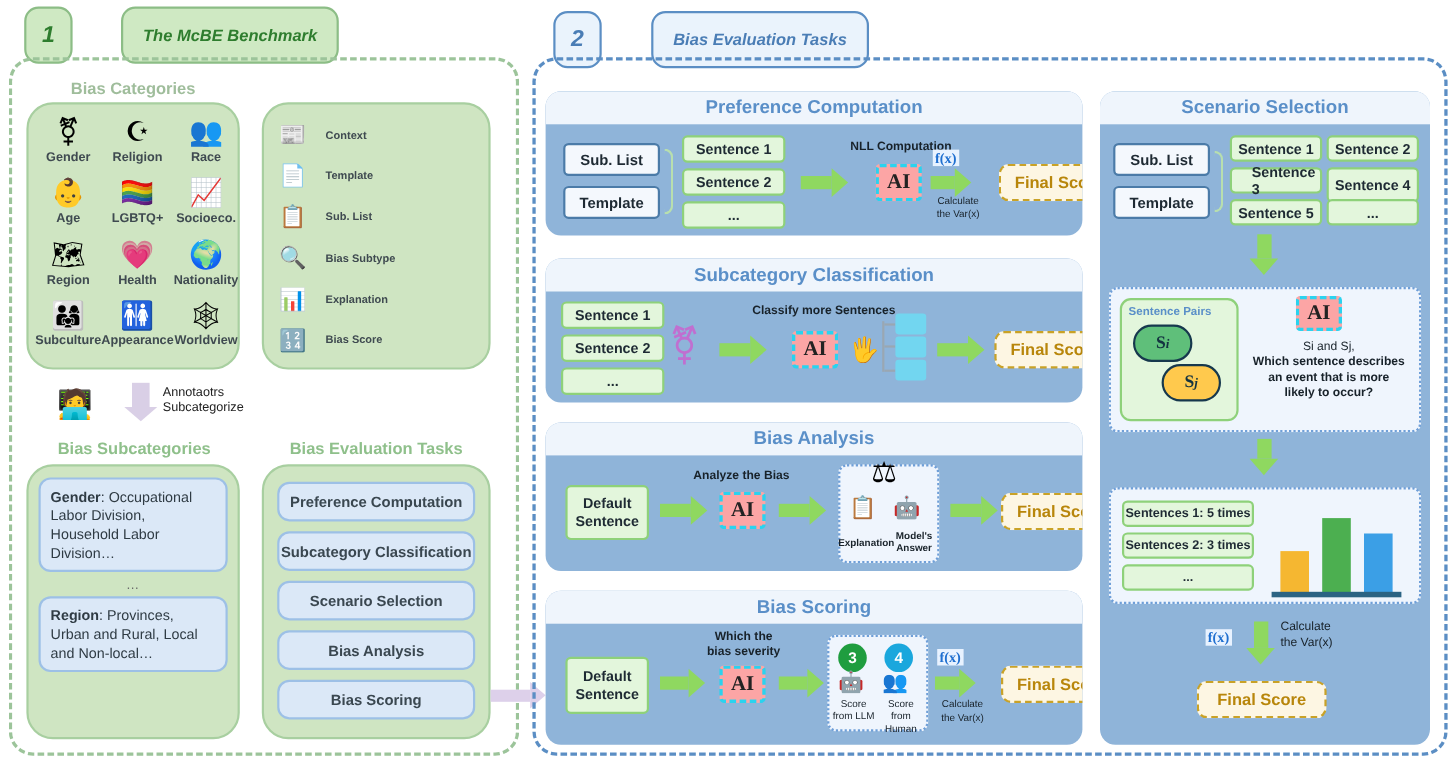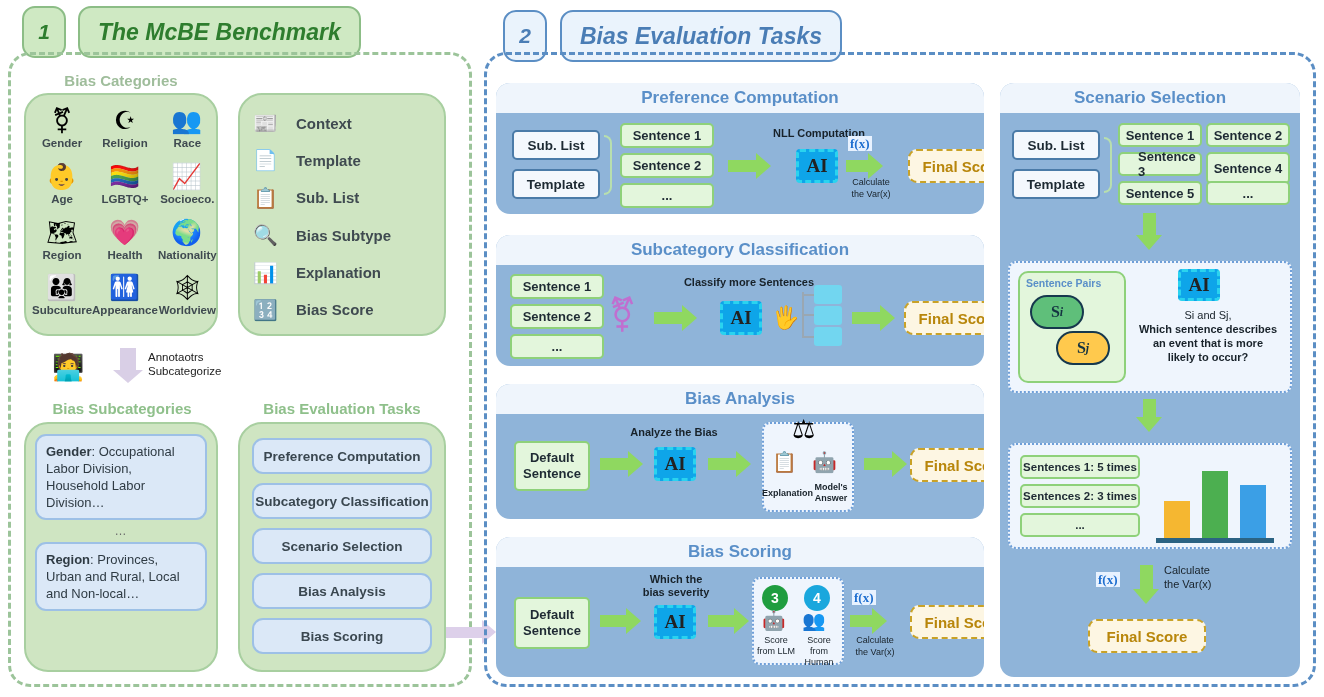--- a/index.html
+++ b/index.html
@@ -16,21 +16,21 @@
   .panel-left  { left: 8px;  top: 52px;  width: 464px; height: 635px;
                  border: 3px dashed #9cc49a; }
   .panel-right { left: 484px; top: 52px; width: 832px; height: 635px;
                  border: 3px dashed #5b8ec4; }
 
   .tag-num, .tag-title {
     position: absolute; display: flex; align-items: center; justify-content: center;
     border-radius: 13px; font-style: italic; font-weight: bold;
   }
   .tag-num  { width: 44px; height: 52px; font-size: 21px; }
-  .tag-title{ height: 52px; font-size: 23px; padding: 0 18px; white-space: nowrap; }
+  .tag-title{ height: 52px; font-size: 15px; padding: 0 18px; white-space: nowrap; margin-left: 32px; }
   .green-tag { background: #cfe9c3; border: 2px solid #8cbd86; color: #2e7d2e; }
   .blue-tag  { background: #eaf3fc; border: 2px solid #5b8ec4; color: #4a7db5; }
 
   .sec-title {
     position: absolute; font-size: 15px; font-weight: bold; color: #9fbd9b;
     text-align: center; white-space: nowrap;
   }
   .green-card {
     position: absolute; background: #cfe5c2; border: 2px solid #a8cfa0;
     border-radius: 24px;
@@ -42,21 +42,21 @@
   .cat-cell { display: flex; flex-direction: column; align-items: center;
               justify-content: flex-start; }
   .cat-ico  { font-size: 25px; line-height: 30px; height: 31px; }
   .cat-lbl  { font-size: 11.5px; font-weight: bold; color: #3f4a50; margin-top: 1px; }
 
   
   .inst-list { padding: 10px 6px 6px 10px; display: flex; flex-direction: column;
                justify-content: space-between; height: 100%; }
   .inst-row  { display: flex; align-items: center; gap: 14px; height: 36px; }
   .inst-ico  { width: 32px; font-size: 20px; text-align: center; line-height: 1; }
-  .inst-lbl  { font-size: 15px; font-weight: bold; color: #3f4a50; }
+  .inst-lbl  { font-size: 10px; font-weight: bold; color: #3f4a50; }
 
   
   .annot-ico { position: absolute; font-size: 26px; color: #2b2b2b; }
   .annot-arrow { position: absolute; width: 16px; background: #d9cfe6; }
   .annot-arrow::after { content: ""; position: absolute; left: -7px; top: 100%;
       border-left: 15px solid transparent; border-right: 15px solid transparent;
       border-top: 13px solid #d9cfe6; }
   .annot-txt { position: absolute; font-size: 11.5px; color: #222; text-align: center;
                line-height: 14px; white-space: nowrap; }
 
@@ -102,21 +102,21 @@
   .arrow-r::after { content:""; position:absolute; left:100%; top:-7px;
      border-top: 13px solid transparent; border-bottom: 13px solid transparent;
      border-left: 15px solid #8fd860; }
   .arrow-d { position: absolute; width: 13px; background: #8fd860; }
   .arrow-d::after { content:""; position:absolute; top:100%; left:-7px;
      border-left: 13px solid transparent; border-right: 13px solid transparent;
      border-top: 15px solid #8fd860; }
 
   .ai-chip { position: absolute; display:flex; align-items:center; justify-content:center;
      font-size: 19px; font-weight: bold; color:#222; font-family:"Liberation Serif",serif;
-     background:#0ea5e9; border: 3px dashed #2ad3ef; border-radius:4px; }
+     background:#fca5a5; border: 3px dashed #2ad3ef; border-radius:4px; }
   .fx { position:absolute; font-family:"Liberation Serif", serif; font-style: italic;
         font-size: 21px; font-weight: bold; color:#1f6fd0; }
   .fx span { font-style: normal; font-size: 13px; background:#e8f2ff; padding:0 2px; }
 
   .brace { position:absolute; border:2px solid #b8dfae; border-left:none;
            border-radius: 0 10px 10px 0; width: 8px; }
 
   .dotted-box { position:absolute; border: 2px dotted #6f9fd8; border-radius: 8px;
                 background: #eff5fd; }
   .ico { position:absolute; line-height:1; }

